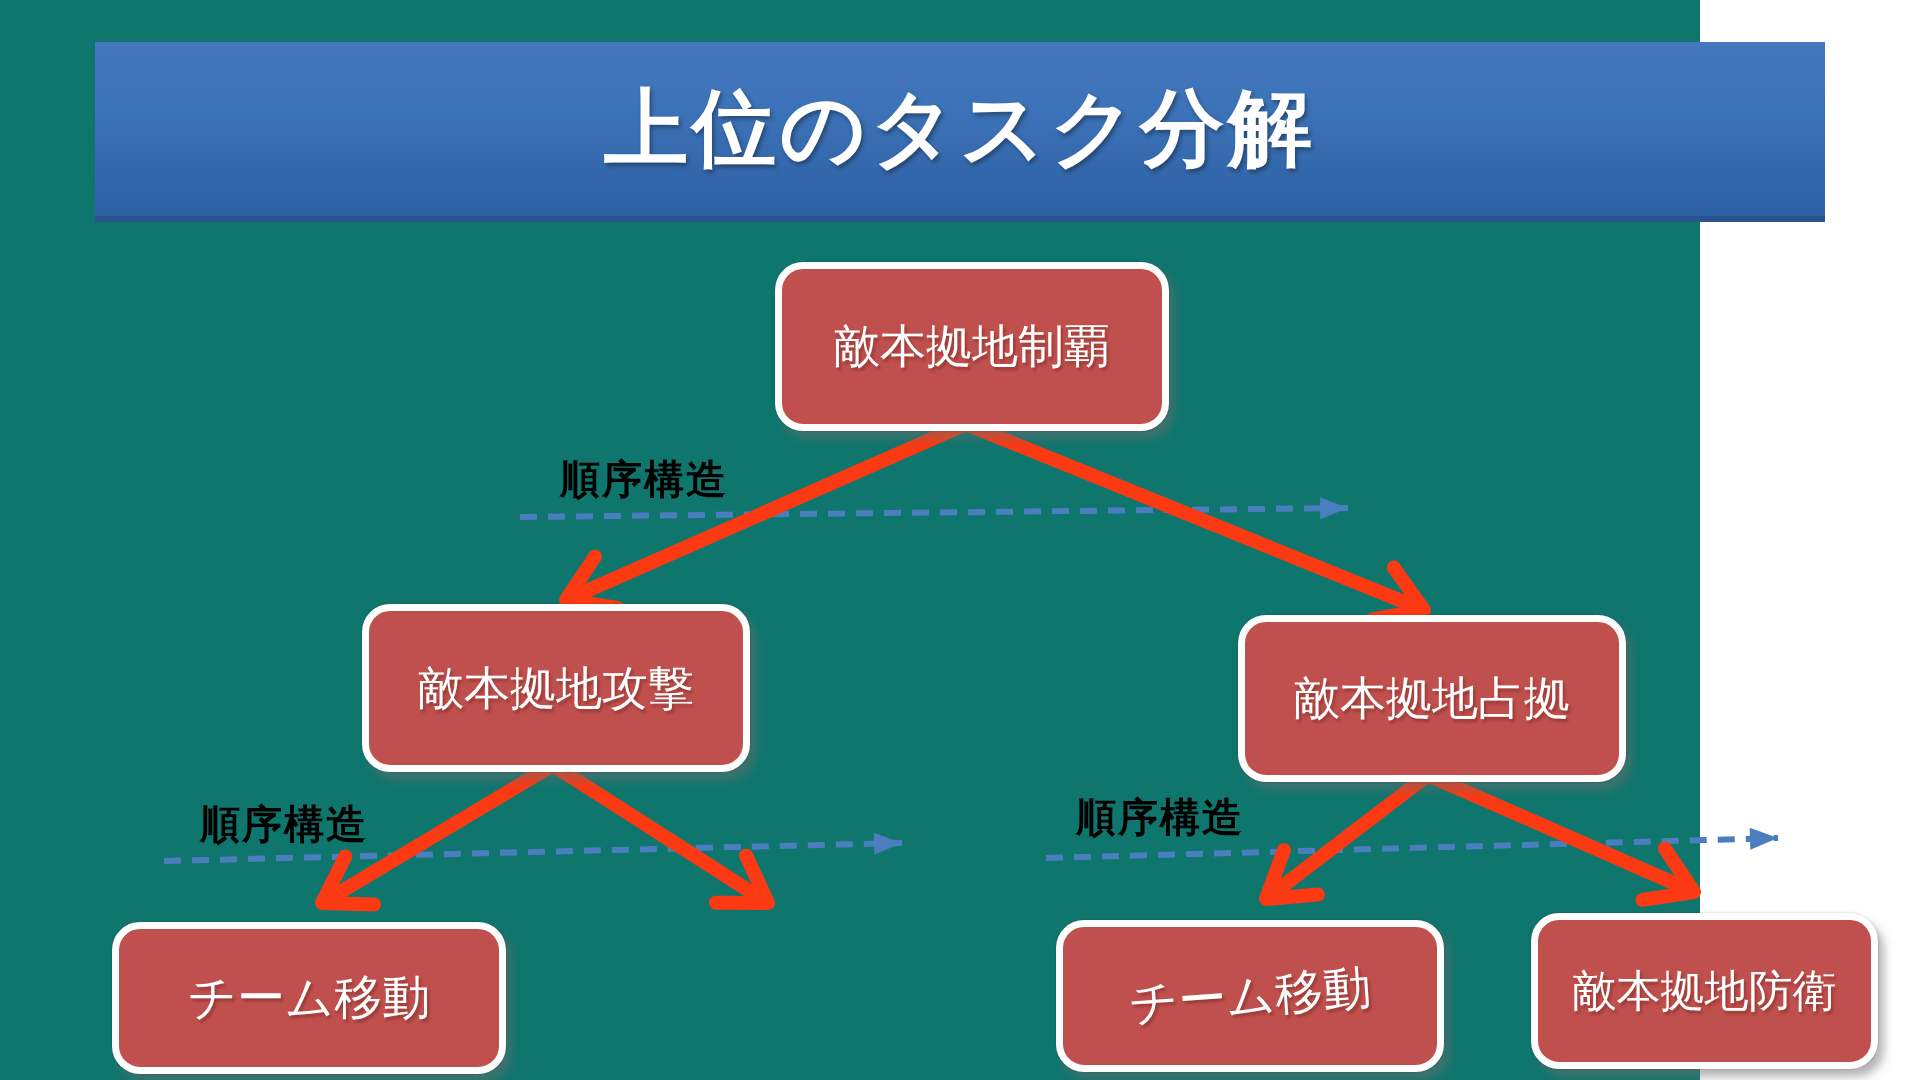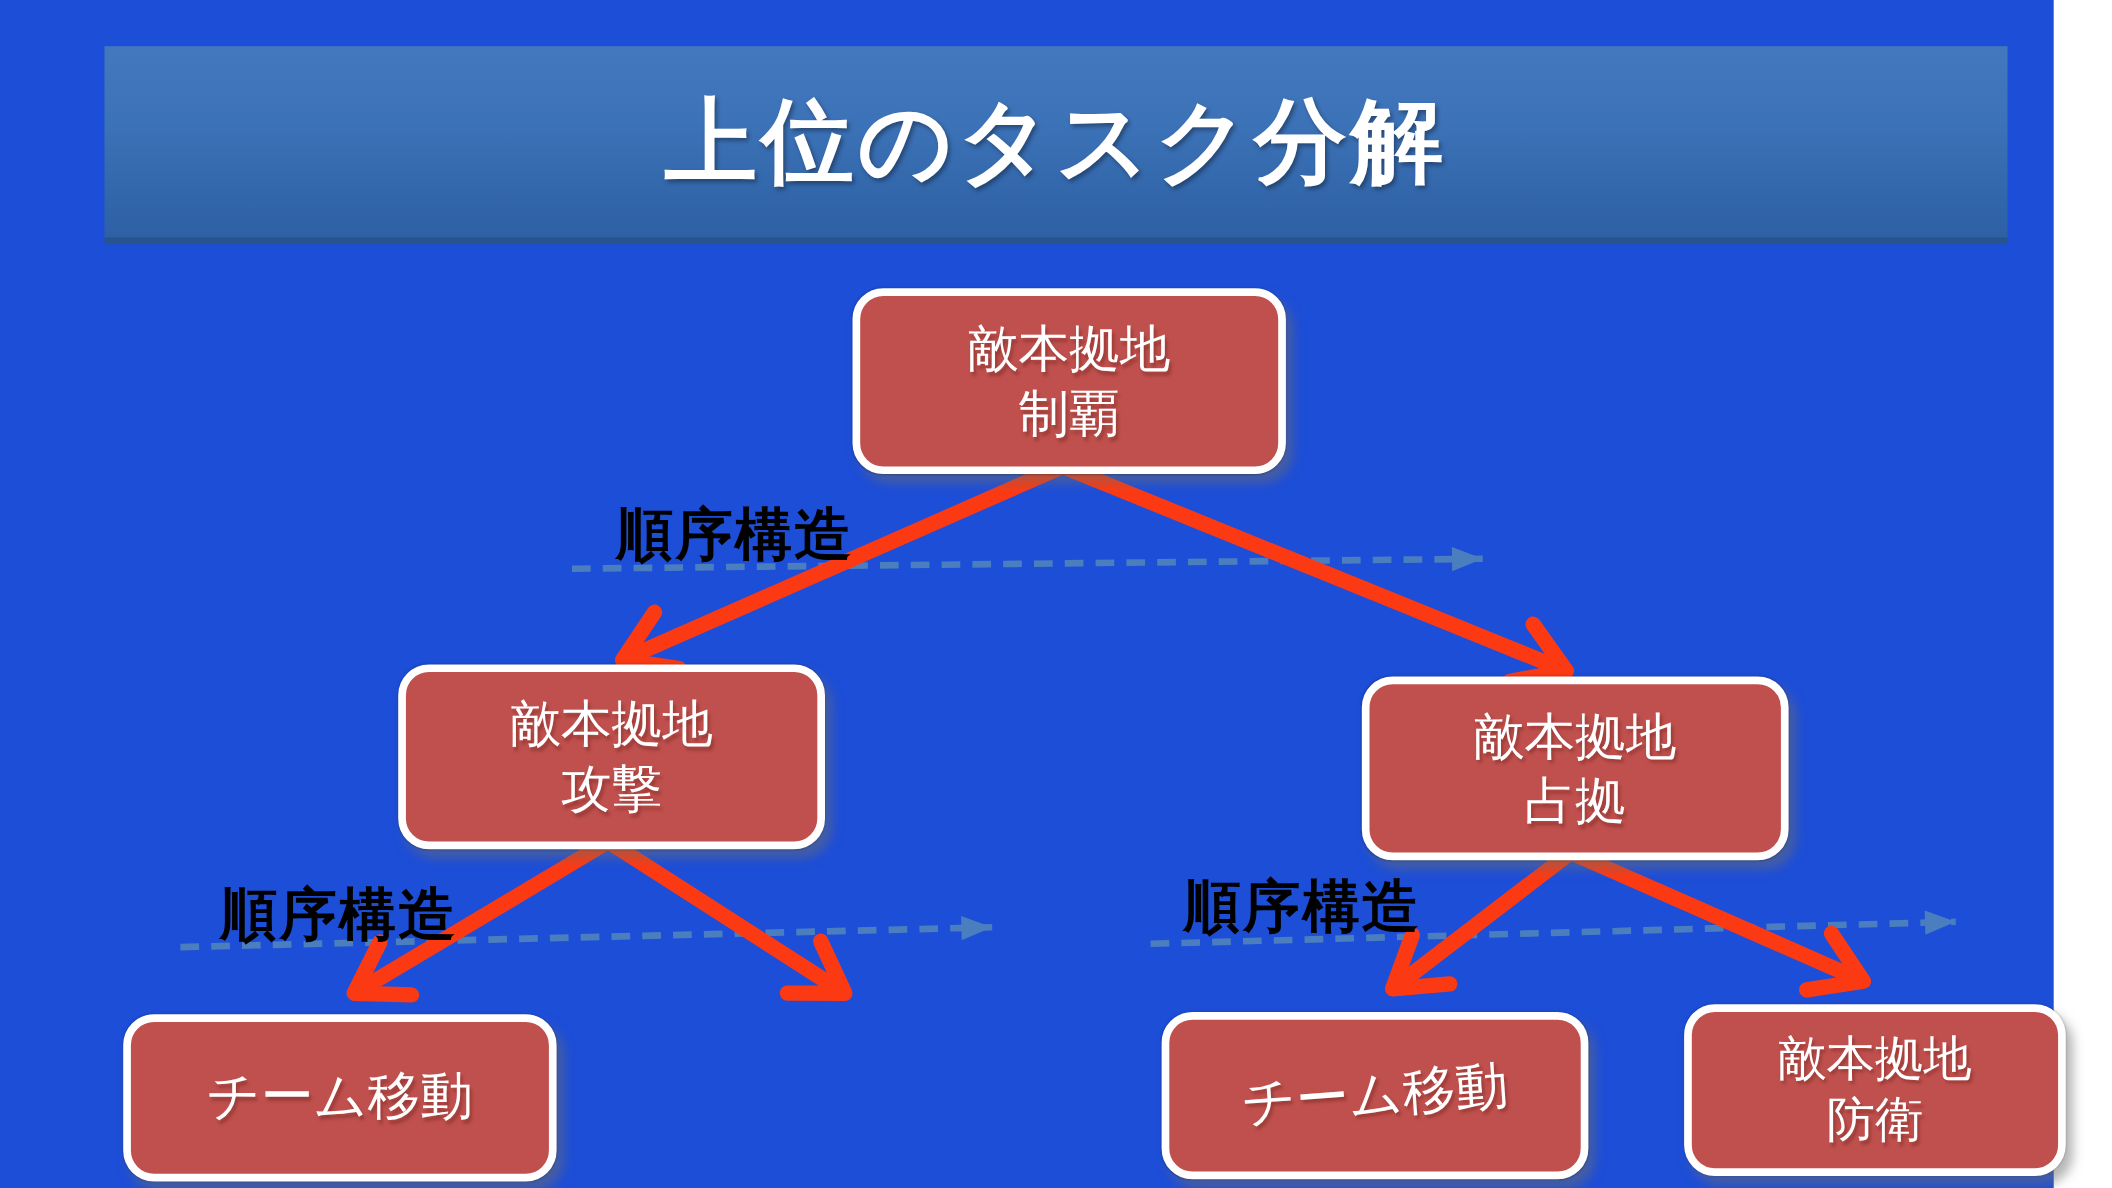--- a/index.html
+++ b/index.html
@@ -7,42 +7,42 @@
     --banner-bottom:#2d60a4;
     --banner-edge:#27548c;
     --node-fill:#c0504d;
     --arrow-red:#fb3a14;
     --arrow-blue:#4a7ebf;
     --label-color:#000000;
   }
   *{margin:0;padding:0;box-sizing:border-box;}
   html,body{width:1920px;height:1080px;overflow:hidden;background:#ffffff;
     font-family:"Liberation Sans","DejaVu Sans",sans-serif;}
-  #stage{position:relative;width:1867px;height:1080px;background:#1d4ed8;}
+  #stage{position:relative;width:1700px;height:1080px;background:#0f766e;}
 
   
   .banner{
     position:absolute;left:95px;top:42px;width:1730px;height:180px;
     background:linear-gradient(180deg,var(--banner-top,#4478be) 0%,#3c72b7 40%,var(--banner-bottom,#2d60a4) 100%);
     border-bottom:6px solid var(--banner-edge,#27548c);
     display:flex;align-items:center;justify-content:center;
   }
   .banner h1{
     color:#ffffff;font-size:84px;font-weight:bold;letter-spacing:4px;
     text-shadow:2px 3px 4px rgba(0,0,0,0.35);white-space:nowrap;
   }
 
   
   .node{
     position:absolute;
     background:var(--node-fill,#c0504d);
     border:7px solid #ffffff;
     border-radius:28px;
     box-shadow:0 0 2px rgba(0,0,0,0.25), 6px 8px 10px rgba(110,110,110,0.5);
-    display:flex;flex-direction:column;align-items:center;justify-content:center;
+    display:flex;align-items:center;justify-content:center;
     color:#ffffff;text-align:center;
   }
   .node span{
     display:block;line-height:1.28;white-space:nowrap;
     text-shadow:2px 3px 3px rgba(90,25,20,0.4);
   }
   .node-2line span{font-size:46px;}
   .node-1line span{font-size:48px;}
   .node-small span{font-size:44px;}
 
@@ -51,21 +51,21 @@
   #node-mid-right {left:1238px;top:615px; width:388px;height:167px;}
   #node-leaf-l1   {left:112px; top:922px; width:394px;height:152px;}
   #node-leaf-l2   {left:588px; top:922px; width:393px;height:152px;}
   #node-leaf-r1   {left:1056px;top:920px; width:388px;height:152px;}
   #node-leaf-r2   {left:1531px;top:913px; width:347px;height:156px;}
   #node-leaf-r1 span{transform:rotate(-4deg);}
 
   
   .seq-label{
     position:absolute;color:var(--label-color,#000);
-    font-size:52px;font-weight:bold;letter-spacing:2px;white-space:nowrap;
+    font-size:40px;font-weight:bold;letter-spacing:2px;white-space:nowrap;
   }
   #seq-label-top  {left:560px; top:452px;}
   #seq-label-left {left:200px; top:797px;}
   #seq-label-right{left:1076px;top:790px;}
 
   
   svg.arrows{position:absolute;left:0;top:0;width:1920px;height:1080px;overflow:visible;}
   .shaft-red{stroke:var(--arrow-red,#fb3a14);stroke-width:14;fill:none;}
   .head-red{stroke:var(--arrow-red,#fb3a14);stroke-width:14;fill:none;
     stroke-linecap:round;stroke-linejoin:round;}

